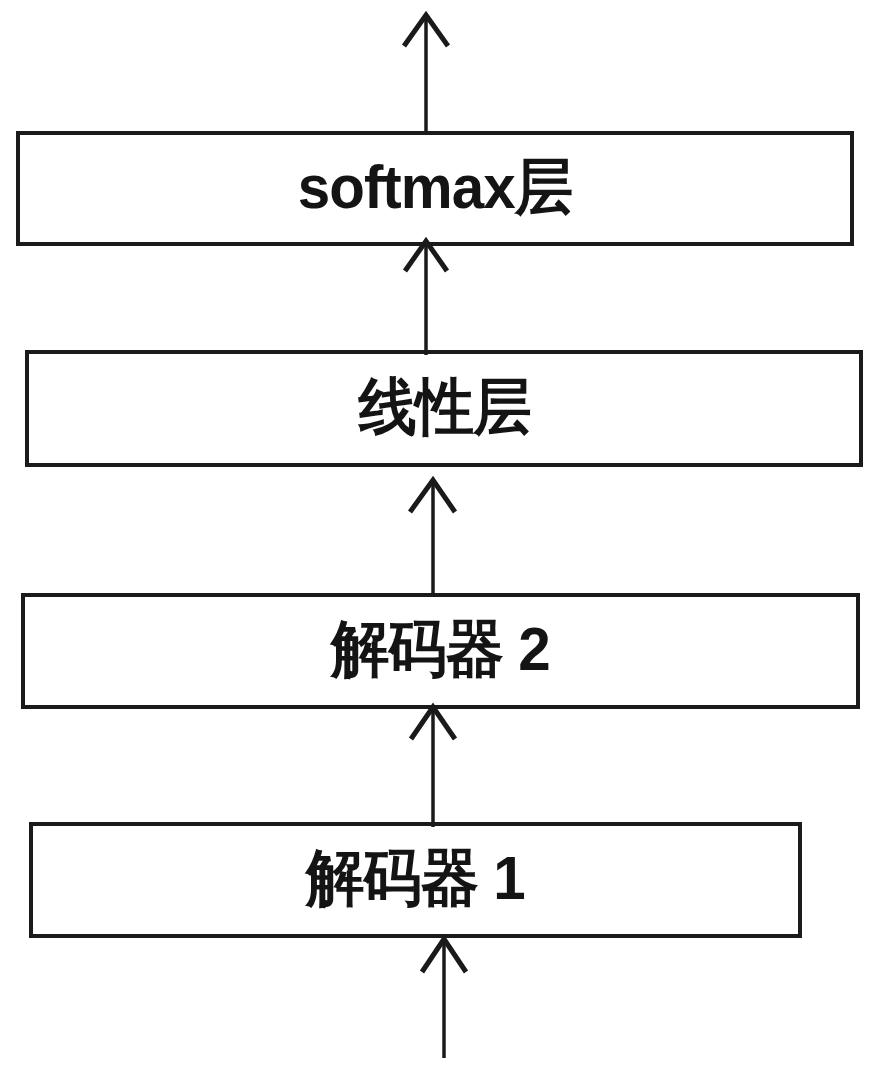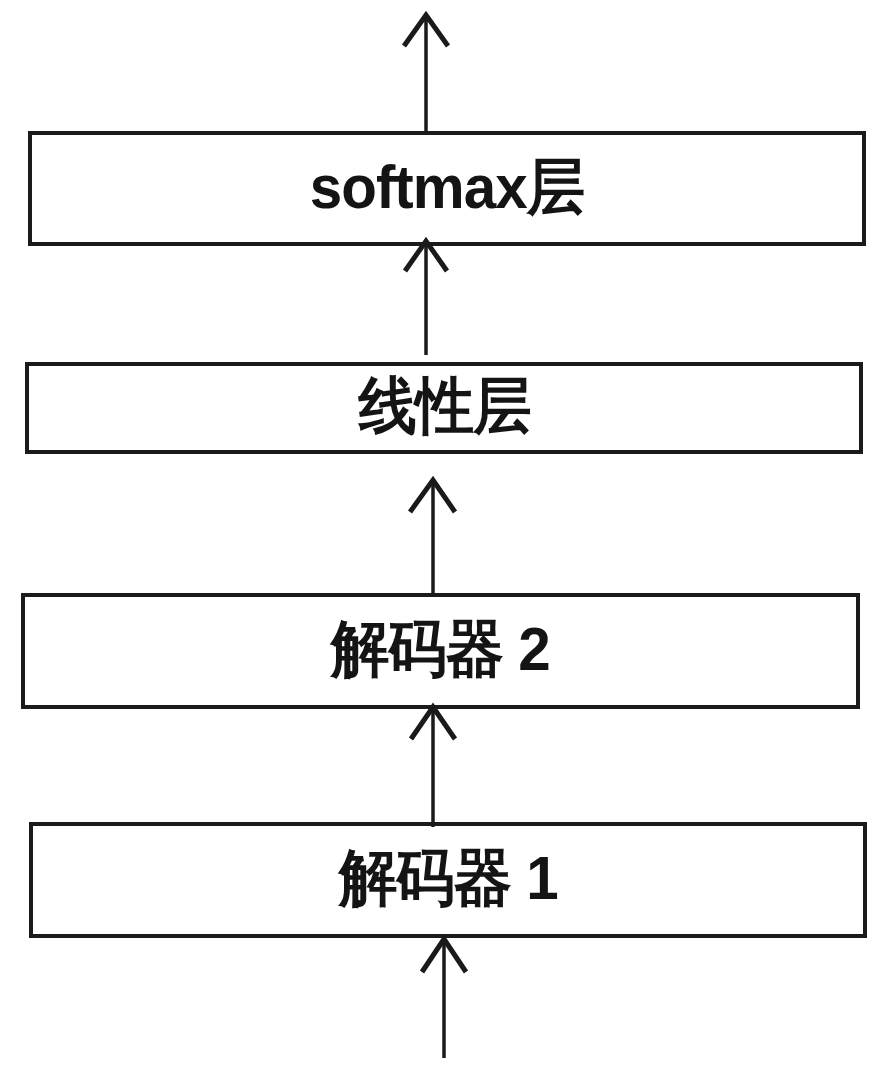--- a/index.html
+++ b/index.html
@@ -28,24 +28,24 @@
   .node .label {
     font-size: 62px;
     font-weight: bold;
     color: #141414;
     letter-spacing: -1px;
     white-space: nowrap;
     transform: scaleX(0.94);
     line-height: 1;
     padding-bottom: 4px;
   }
-  .node-softmax  { left: 28px;  top: 131px; width: 838px; height: 115px; }
-  .node-linear   { left: 25px;  top: 362px; width: 838px; height: 92px; }
+  .node-softmax  { left: 16px;  top: 131px; width: 838px; height: 115px; }
+  .node-linear   { left: 25px;  top: 350px; width: 838px; height: 117px; }
   .node-decoder2 { left: 21px;  top: 593px; width: 839px; height: 116px; }
-  .node-decoder1 { left: 29px;  top: 822px; width: 838px; height: 116px; }
+  .node-decoder1 { left: 29px;  top: 822px; width: 773px; height: 116px; }
   .arrows {
     position: absolute;
     left: 0;
     top: 0;
     width: 894px;
     height: 1082px;
     z-index: 2;
     pointer-events: none;
   }
   .arrows line {

